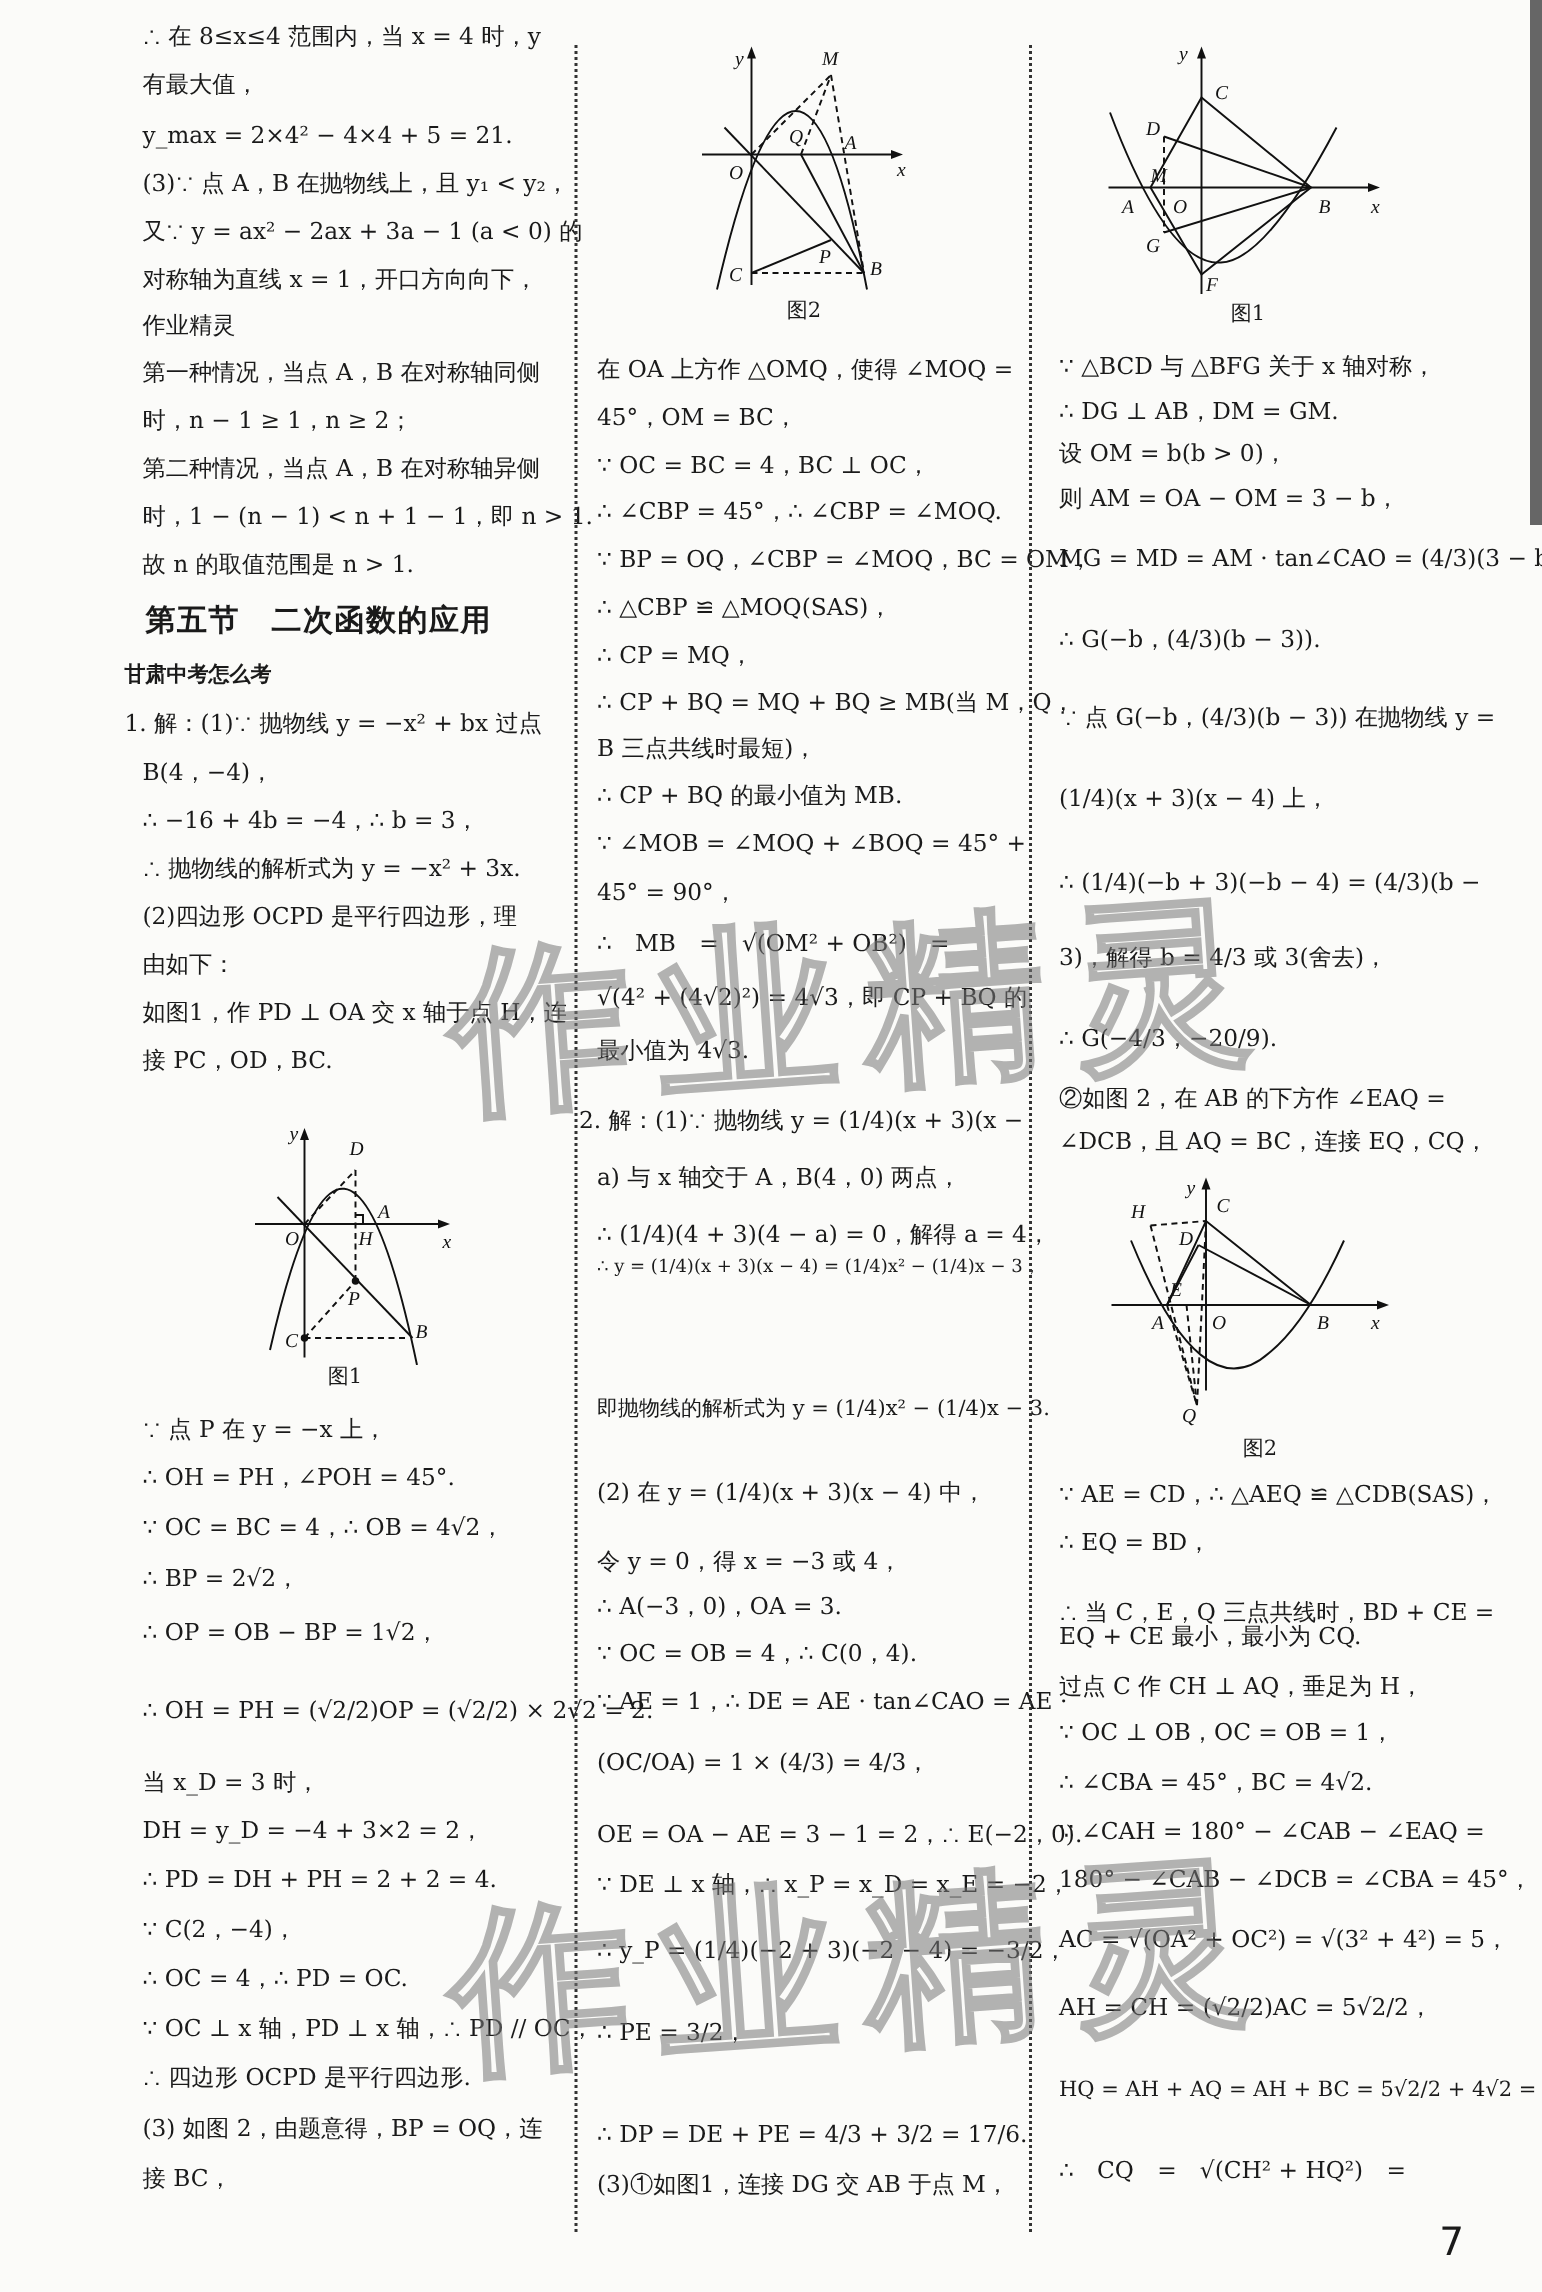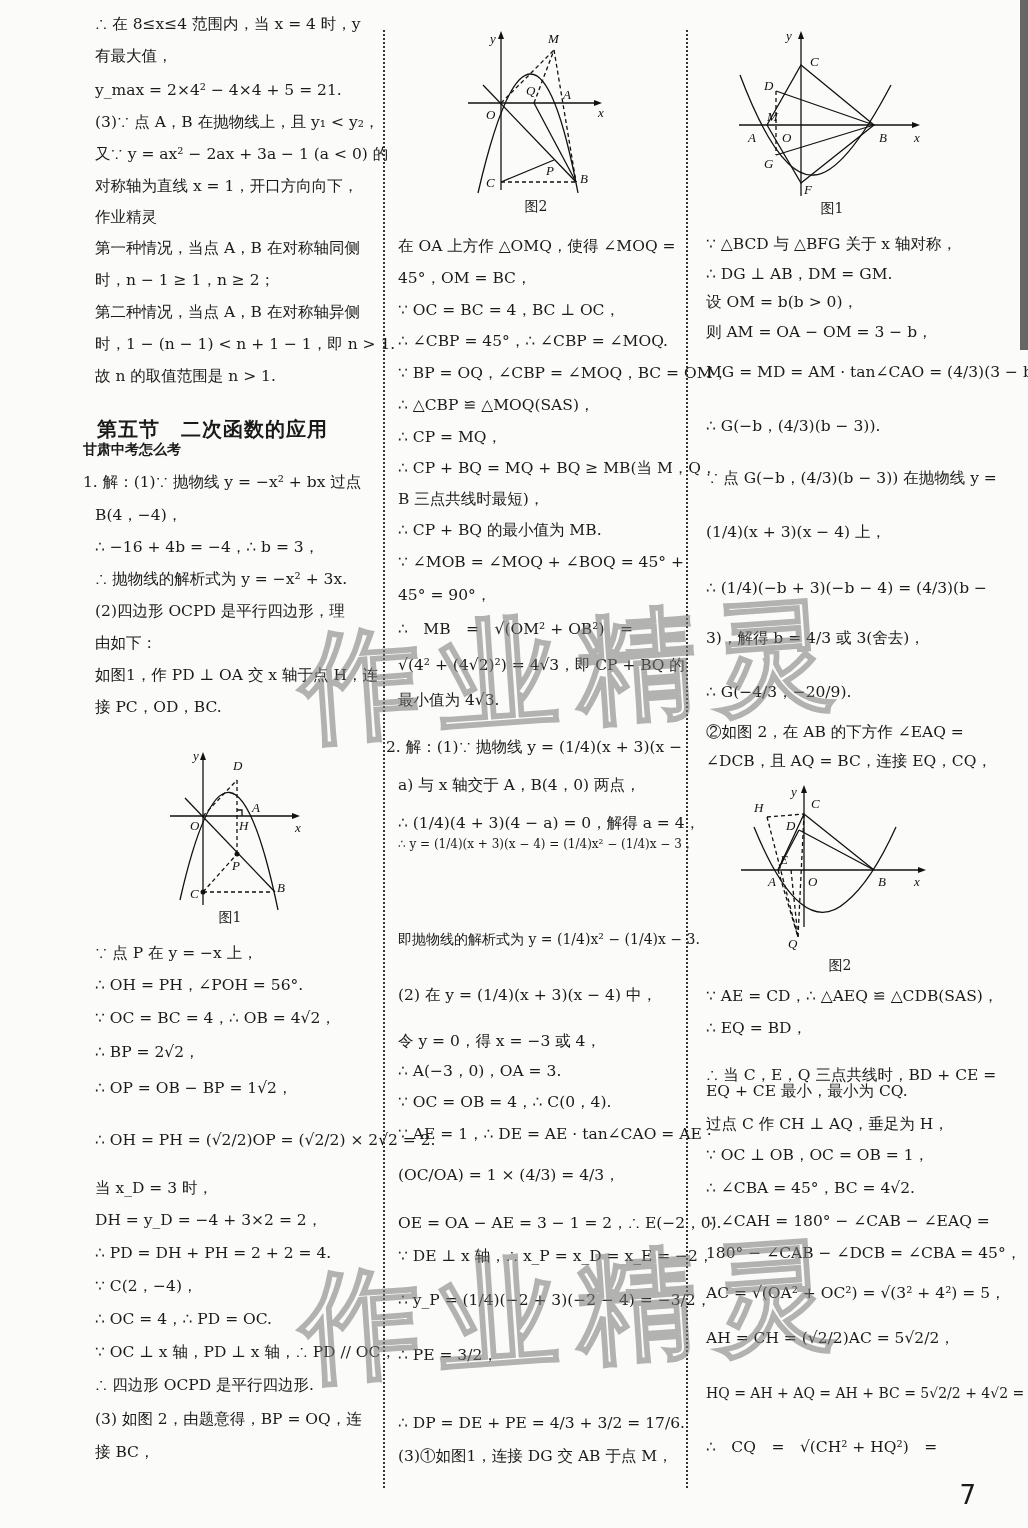--- a/index.html
+++ b/index.html
@@ -32,21 +32,21 @@
     <div class="line" style="top:112px">(3)∵ 点 A，B 在抛物线上，且 y₁ &lt; y₂，</div>
     <div class="line" style="top:144px">又∵ y = ax² − 2ax + 3a − 1 (a &lt; 0) 的</div>
     <div class="line" style="top:176px">对称轴为直线 x = 1，开口方向向下，</div>
     <div class="line" style="top:207px">作业精灵</div>
     <div class="line" style="top:238px">第一种情况，当点 A，B 在对称轴同侧</div>
     <div class="line" style="top:270px">时，n − 1 ≥ 1，n ≥ 2；</div>
     <div class="line" style="top:302px">第二种情况，当点 A，B 在对称轴异侧</div>
     <div class="line" style="top:334px">时，1 − (n − 1) &lt; n + 1 − 1，即 n &gt; 1.</div>
     <div class="line" style="top:366px">故 n 的取值范围是 n &gt; 1.</div>
 
-    <div class="sec-title" style="top:416px">第五节　二次函数的应用</div>
+    <div class="sec-title" style="top:400px">第五节　二次函数的应用</div>
     <div class="sub-title" style="top:441px">甘肃中考怎么考</div>
 
     <div class="line" style="top:472px;left:-12px">1. 解：(1)∵ 抛物线 y = −x² + bx 过点</div>
     <div class="line" style="top:505px">B(4，−4)，</div>
     <div class="line" style="top:537px">∴ −16 + 4b = −4，∴ b = 3，</div>
     <div class="line" style="top:569px">∴ 抛物线的解析式为 y = −x² + 3x.</div>
     <div class="line" style="top:601px">(2)四边形 OCPD 是平行四边形，理</div>
     <div class="line" style="top:633px">由如下：</div>
     <div class="line" style="top:665px">如图1，作 PD ⊥ OA 交 x 轴于点 H，连</div>
     <div class="line" style="top:697px">接 PC，OD，BC.</div>
@@ -75,21 +75,21 @@
         <text x="92" y="72">A</text>
         <text x="135" y="92">x</text>
         <text x="72" y="130">P</text>
         <text x="30" y="158">C</text>
         <text x="117" y="152">B</text>
       </g>
     </svg>
     <div class="fig-cap" style="left:105px;top:909px">图1</div>
 
     <div class="line" style="top:943px">∵ 点 P 在 y = −x 上，</div>
-    <div class="line" style="top:975px">∴ OH = PH，∠POH = 56°.</div>
+    <div class="line" style="top:975px">∴ OH = PH，∠POH = 45°.</div>
     <div class="line" style="top:1008px">∵ OC = BC = 4，∴ OB = 4√2，</div>
     <div class="line" style="top:1042px">∴ BP = 2√2，</div>
     <div class="line" style="top:1078px">∴ OP = OB − BP = 1√2，</div>
     <div class="line" style="top:1130px">∴ OH = PH = (√2/2)OP = (√2/2) × 2√2 = 2.</div>
     <div class="line" style="top:1178px">当 x_D = 3 时，</div>
     <div class="line" style="top:1210px">DH = y_D = −4 + 3×2 = 2，</div>
     <div class="line" style="top:1243px">∴ PD = DH + PH = 2 + 2 = 4.</div>
     <div class="line" style="top:1276px">∵ C(2，−4)，</div>
     <div class="line" style="top:1309px">∴ OC = 4，∴ PD = OC.</div>
     <div class="line" style="top:1342px">∵ OC ⊥ x 轴，PD ⊥ x 轴，∴ PD // OC，</div>

